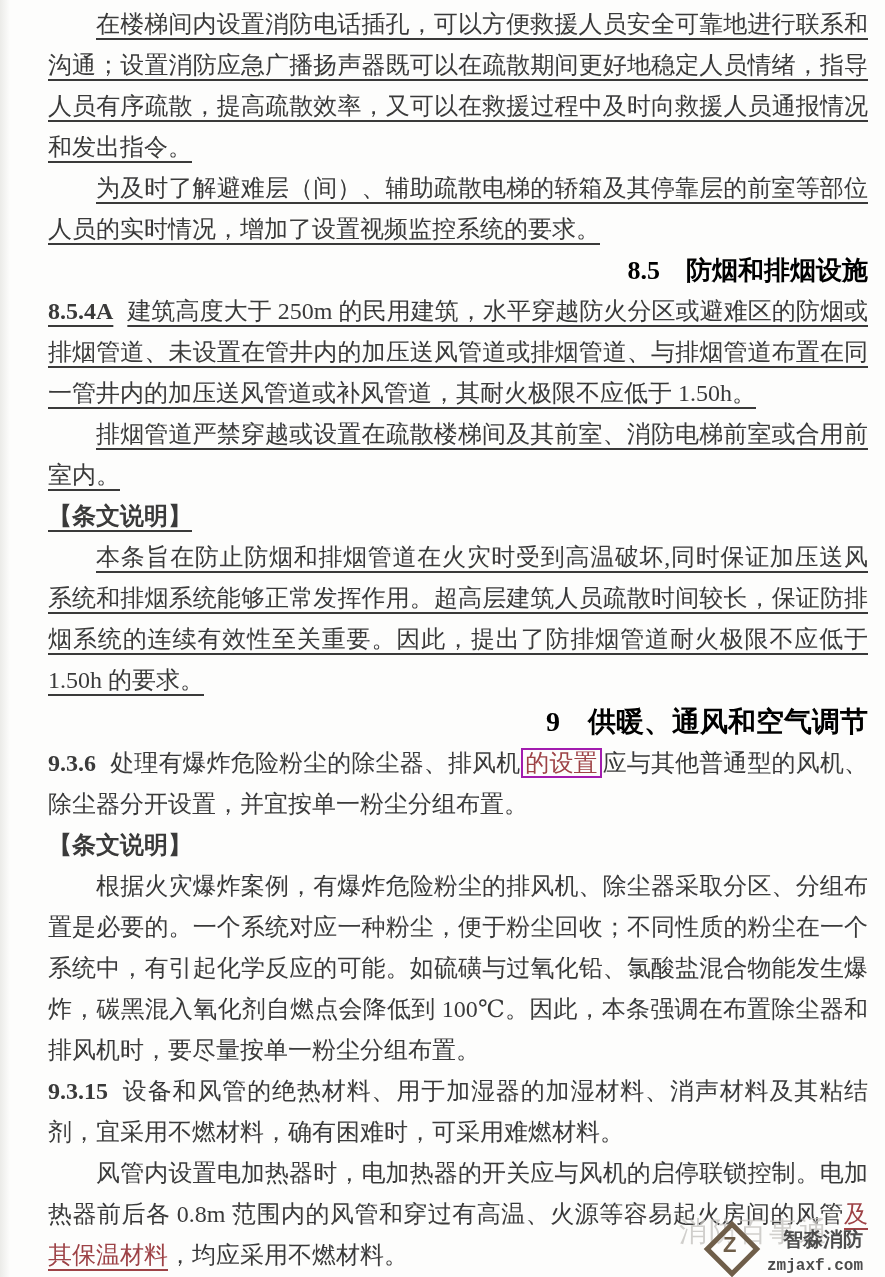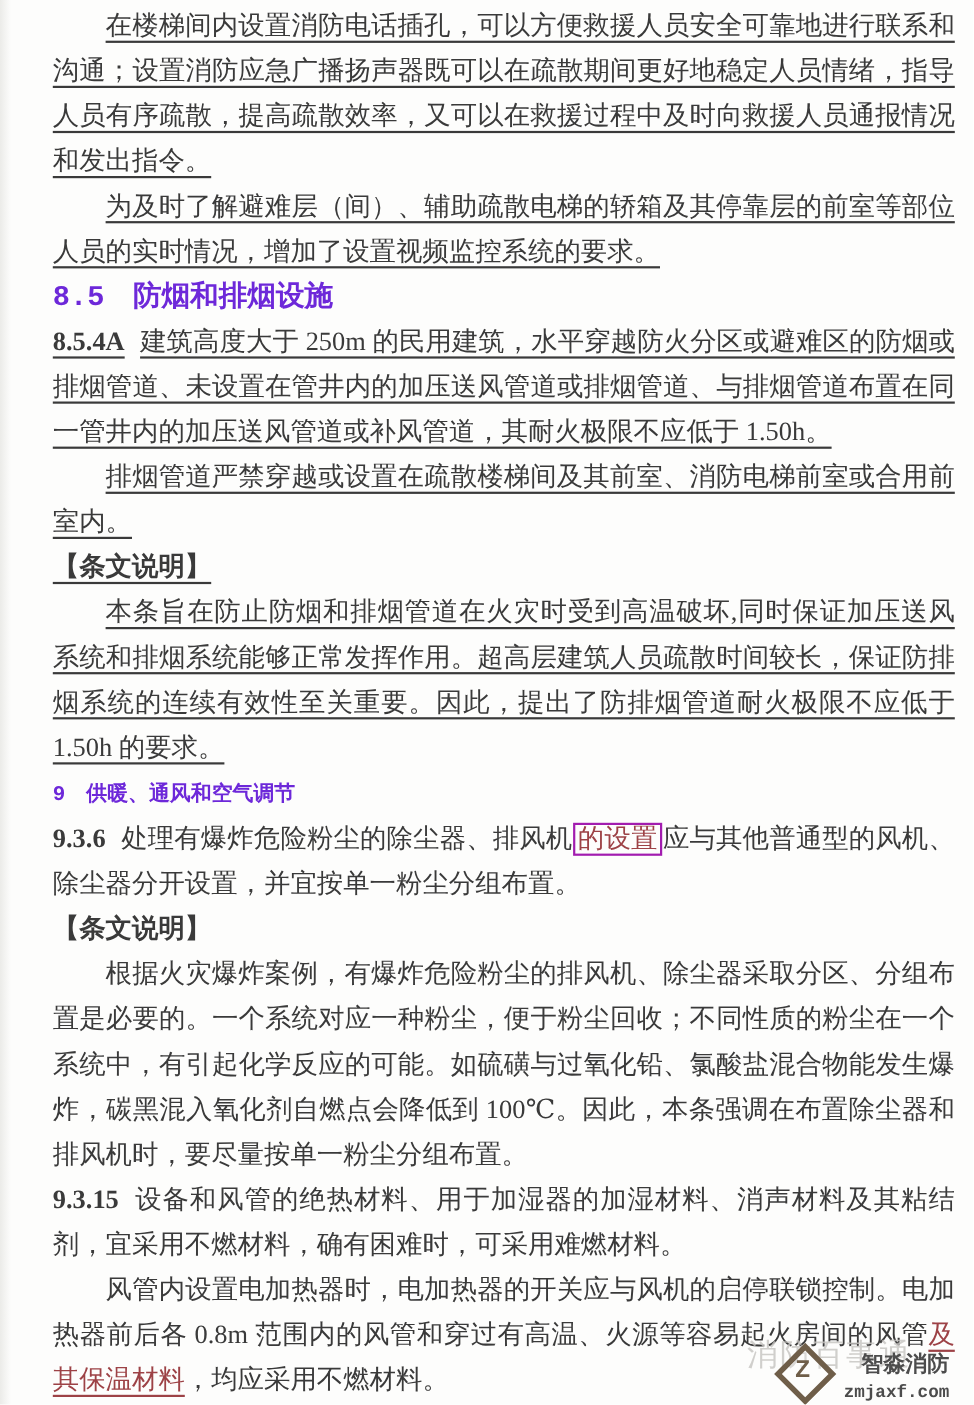--- a/index.html
+++ b/index.html
@@ -31,26 +31,25 @@
   .rul {
     text-decoration:underline;
     text-decoration-thickness:2px;
     text-underline-offset:6px;
   }
   .tight { letter-spacing:-0.6px; }
   .num { font-weight:bold; margin-right:14px; }
   .label { font-weight:bold; }
   .blk { color:#3a3a3a; }
   .h {
-    margin:0; text-align:left; font-weight:bold; color:#6d28d9;
+    margin:0; text-align:right; font-weight:bold; color:#000000;
     line-height:41px;
-    font-family:Liberation Mono, monospace;
   }
   .sec { font-size:26px; }
-  .chap { font-size:19px; line-height:42px; }
+  .chap { font-size:28px; line-height:42px; }
   .boxed {
     color:#9d4246;
     border:2px solid #a21caf;
     padding:0 2px;
     margin:0 1px;
   }
   .heater-red {
     color:#9d4246;
     text-decoration:underline;
     text-decoration-thickness:2px;

